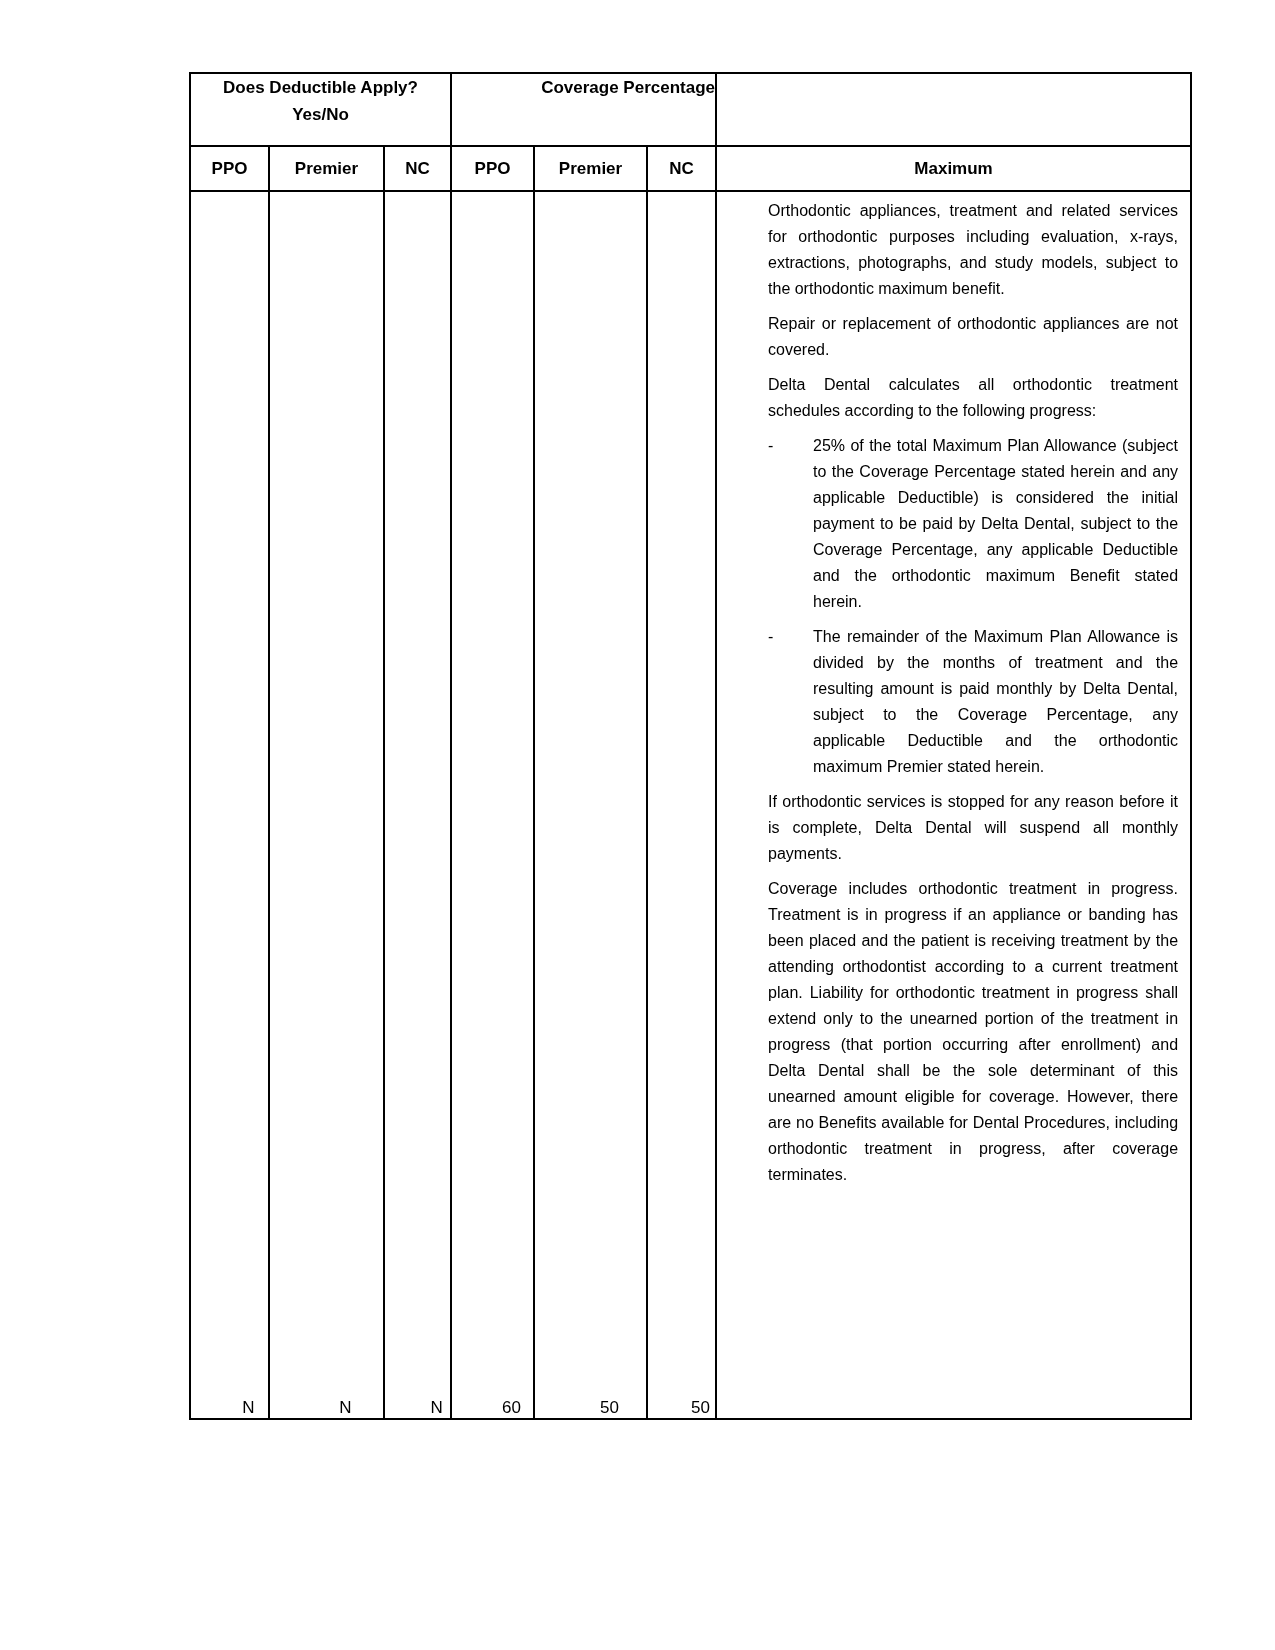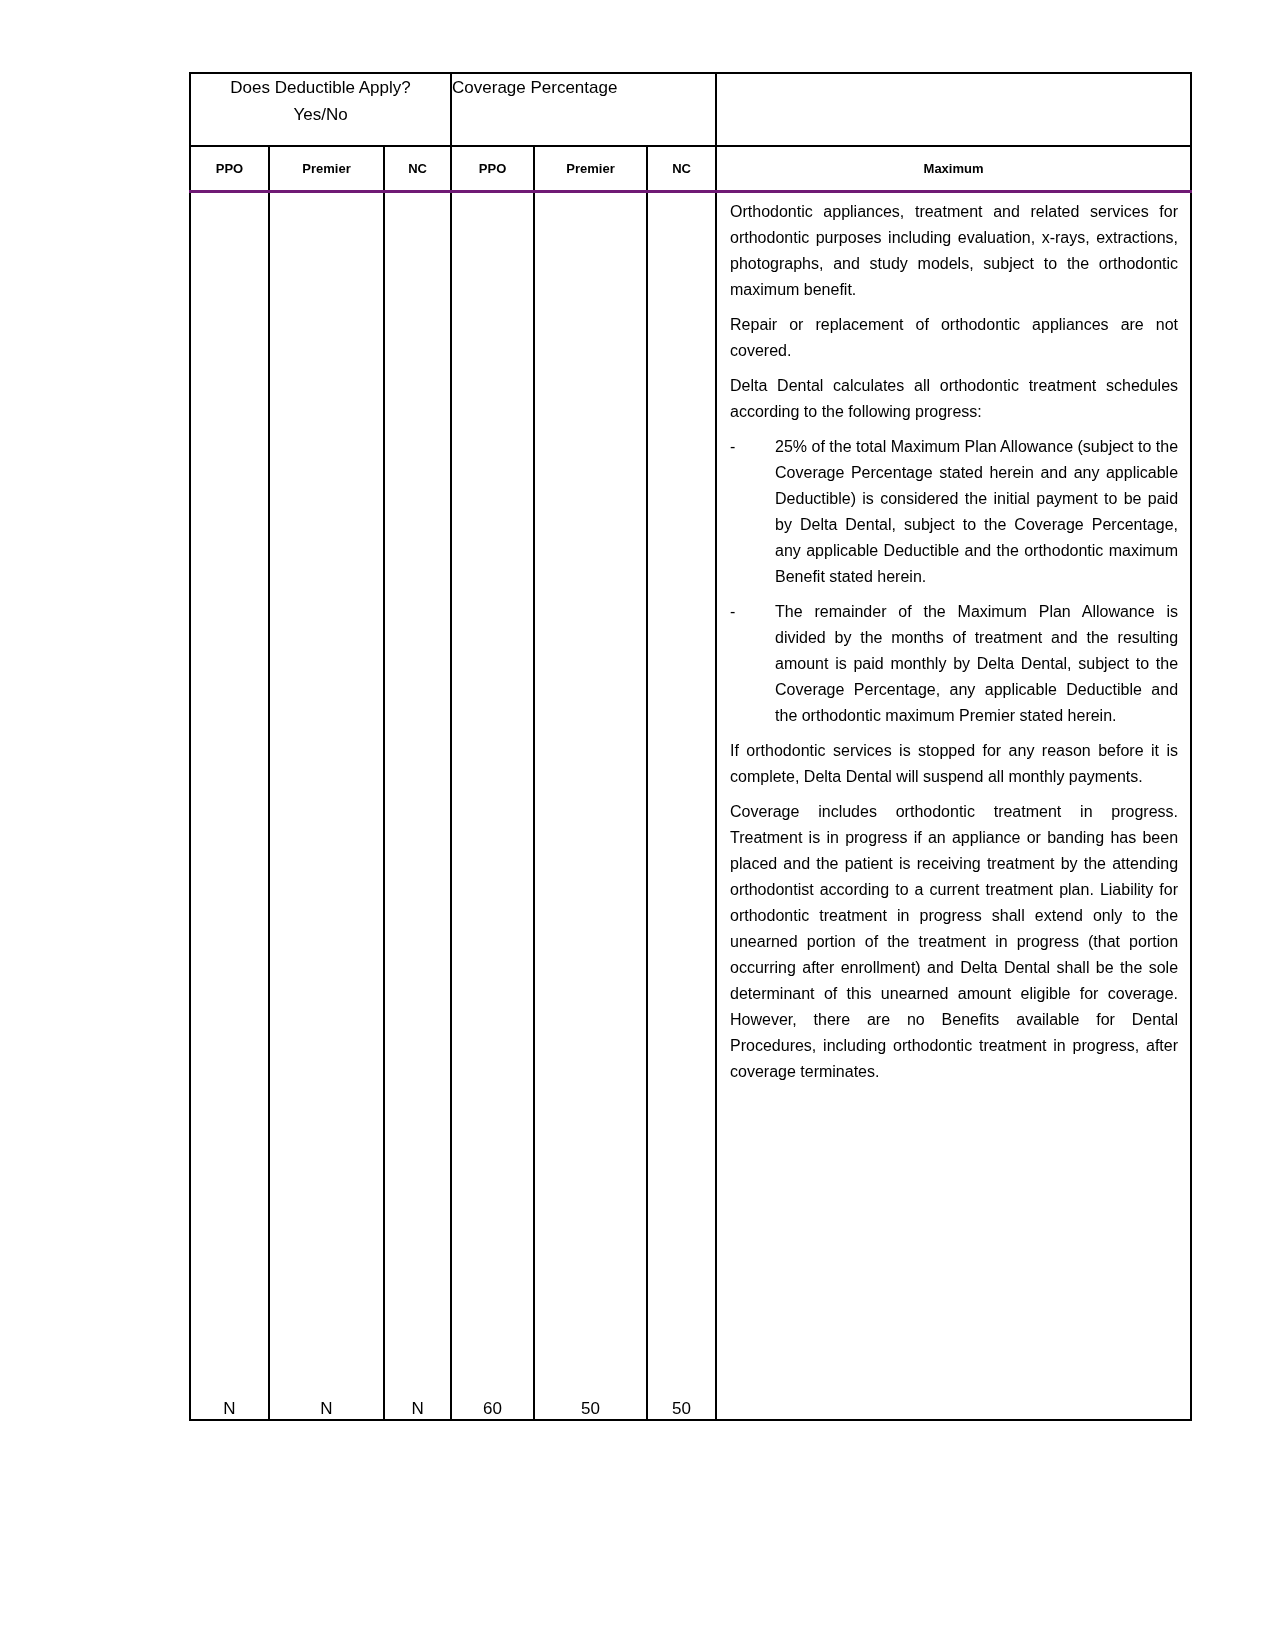--- a/index.html
+++ b/index.html
@@ -32,54 +32,55 @@
   table.benefits td {
     border: 2px solid #000000;
     padding: 0;
     font-weight: normal;
   }
   
   tr.row-groups th {
     height: 71px;
     vertical-align: top;
     font-size: 17px;
-    font-weight: normal;
+    font-weight: bold;
     line-height: 27px;
     margin-left: 26px;
   }
   th.grp-deductible {
     text-align: center;
     padding-top: 8px;
   }
   th.grp-coverage {
-    text-align: left;
+    text-align: right;
     padding-top: 8px;
     padding-left: 10px;
   }
   th.empty-corner {
     border-top: none;
     border-right: none;
     background: #ffffff;
   }
   
   tr.row-cols th {
     height: 43px;
-    font-size: 13px;
+    font-size: 17px;
     font-weight: bold;
     text-align: center;
     vertical-align: middle;
-    border-bottom: 3px solid #701a75;
+    border-bottom: 1px solid #701a75;
   }
   th.benefit-h {
     text-align: left;
     padding-left: 13px;
   }
   
   tr.row-body td {
     height: 1226px;
+    padding-left: 38px;
   }
   td.val {
     vertical-align: bottom;
     text-align: center;
     font-size: 17px;
     padding-bottom: 10px;
   }
   td.benefit-cell {
     vertical-align: top;
   }

